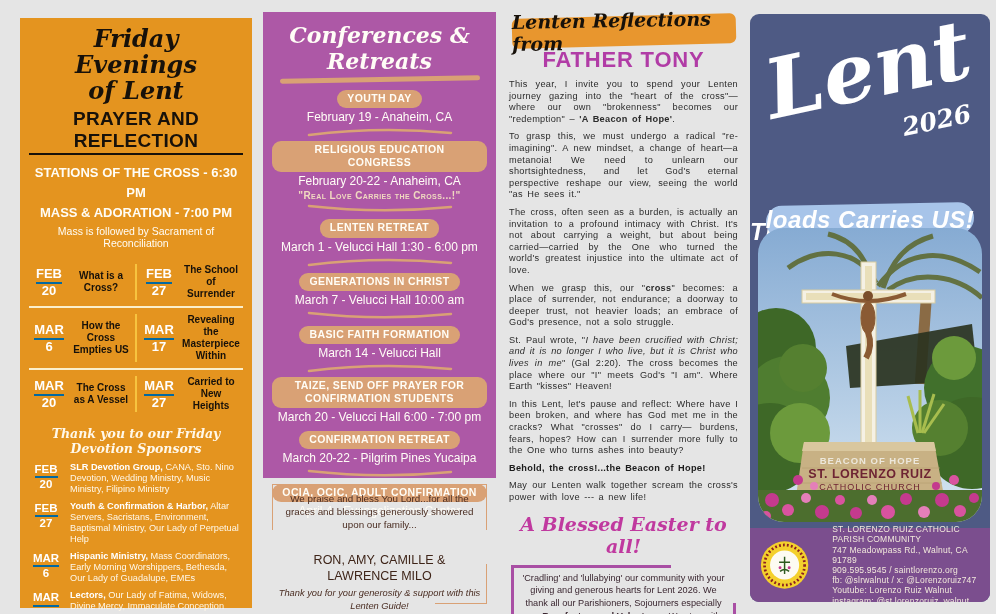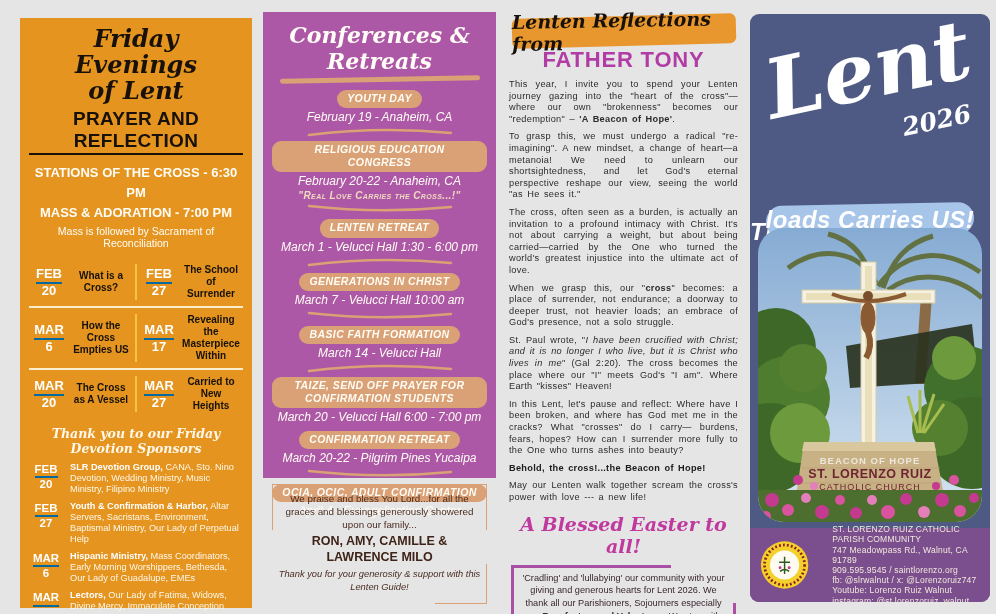--- a/index.html
+++ b/index.html
@@ -30,34 +30,34 @@
   .sp-text { flex:1; font-size:9.2px; line-height:1.2; color:#FFF8EA; }
   .sp-text b { color:#FFFFFF; }
 
   
   #panel-conf { position:absolute; left:263px; top:12px; width:233px; height:466px;
     background:#AD58A6; padding:10px 8px 0; text-align:center; color:#fff; }
   .c-title { font-size:22px; color:#FFFDF6; }
   .c-underline { width:200px; height:5px; background:#D9A175; border-radius:4px; margin:3px auto 6px; transform:rotate(-1deg); }
   .badge { display:inline-block; background:#D9A175; color:#FFFDF6; font-weight:800; font-size:10.5px;
     letter-spacing:.4px; border-radius:9px; padding:2px 10px 3px; line-height:1.25; max-width:215px; }
-  .ev { margin-top:4px;font-style:italic; }
+  .ev { margin-top:4px; }
   .detail { font-size:12px; color:#FFFDF6; line-height:1.25; margin-top:2px; }
   .tagline { font-variant:small-caps; font-weight:bold; font-size:10px; color:#F0D9C0; letter-spacing:.4px; margin-top:1px; }
   .squig { margin:3px auto 0; display:block; }
 
   
   #blessing-box { position:absolute; left:266px; top:482px; width:227px; height:126px;
     padding:10px 12px; text-align:center; color:#4A2D22; }
   .bracket { position:absolute; pointer-events:none; }
   .bb-tl { top:2px; left:6px; width:52px; height:46px; border-top:1.5px solid #D9A175; border-left:1.5px solid #D9A175; }
   .bb-tr { top:2px; right:6px; width:14px; height:46px; border-top:1.5px solid #D9A175; border-right:1.5px solid #D9A175; }
   .bb-br { bottom:4px; right:6px; width:52px; height:40px; border-bottom:1.5px solid #D9A175; border-right:1.5px solid #D9A175; }
   .bb-l1 { font-size:9.8px; line-height:1.35; }
-  .bb-names { font-size:12.5px; font-weight:700; color:#3E2418; margin-top:1px; line-height:1.3; }
+  .bb-names { font-size:12.5px; font-weight:400; color:#3E2418; margin-top:20px; line-height:1.3; }
   .bb-thanks { font-size:9.3px; font-style:italic; margin-top:3px; line-height:1.35; }
 
   
   #panel-reflect { position:absolute; left:503px; top:14px; width:241px; height:596px; padding:2px 6px 0; }
   .r-brush { position:relative; width:224px; height:30px; margin:0 auto; background:#E8962E; border-radius:6px;
     transform:rotate(-1.5deg); display:flex; align-items:center; justify-content:center; }
   .r-brush span { font-size:19px; color:#17110a; transform:rotate(.5deg); }
   .r-name { text-align:center; font-size:22px; font-weight:800; color:#B13CA6; letter-spacing:.8px; margin-top:1px; }
   .rp { font-size:9.2px; line-height:1.26; letter-spacing:.3px; word-spacing:1.5px; text-align:justify;
     color:#2b2b2b; margin-top:6px; }

